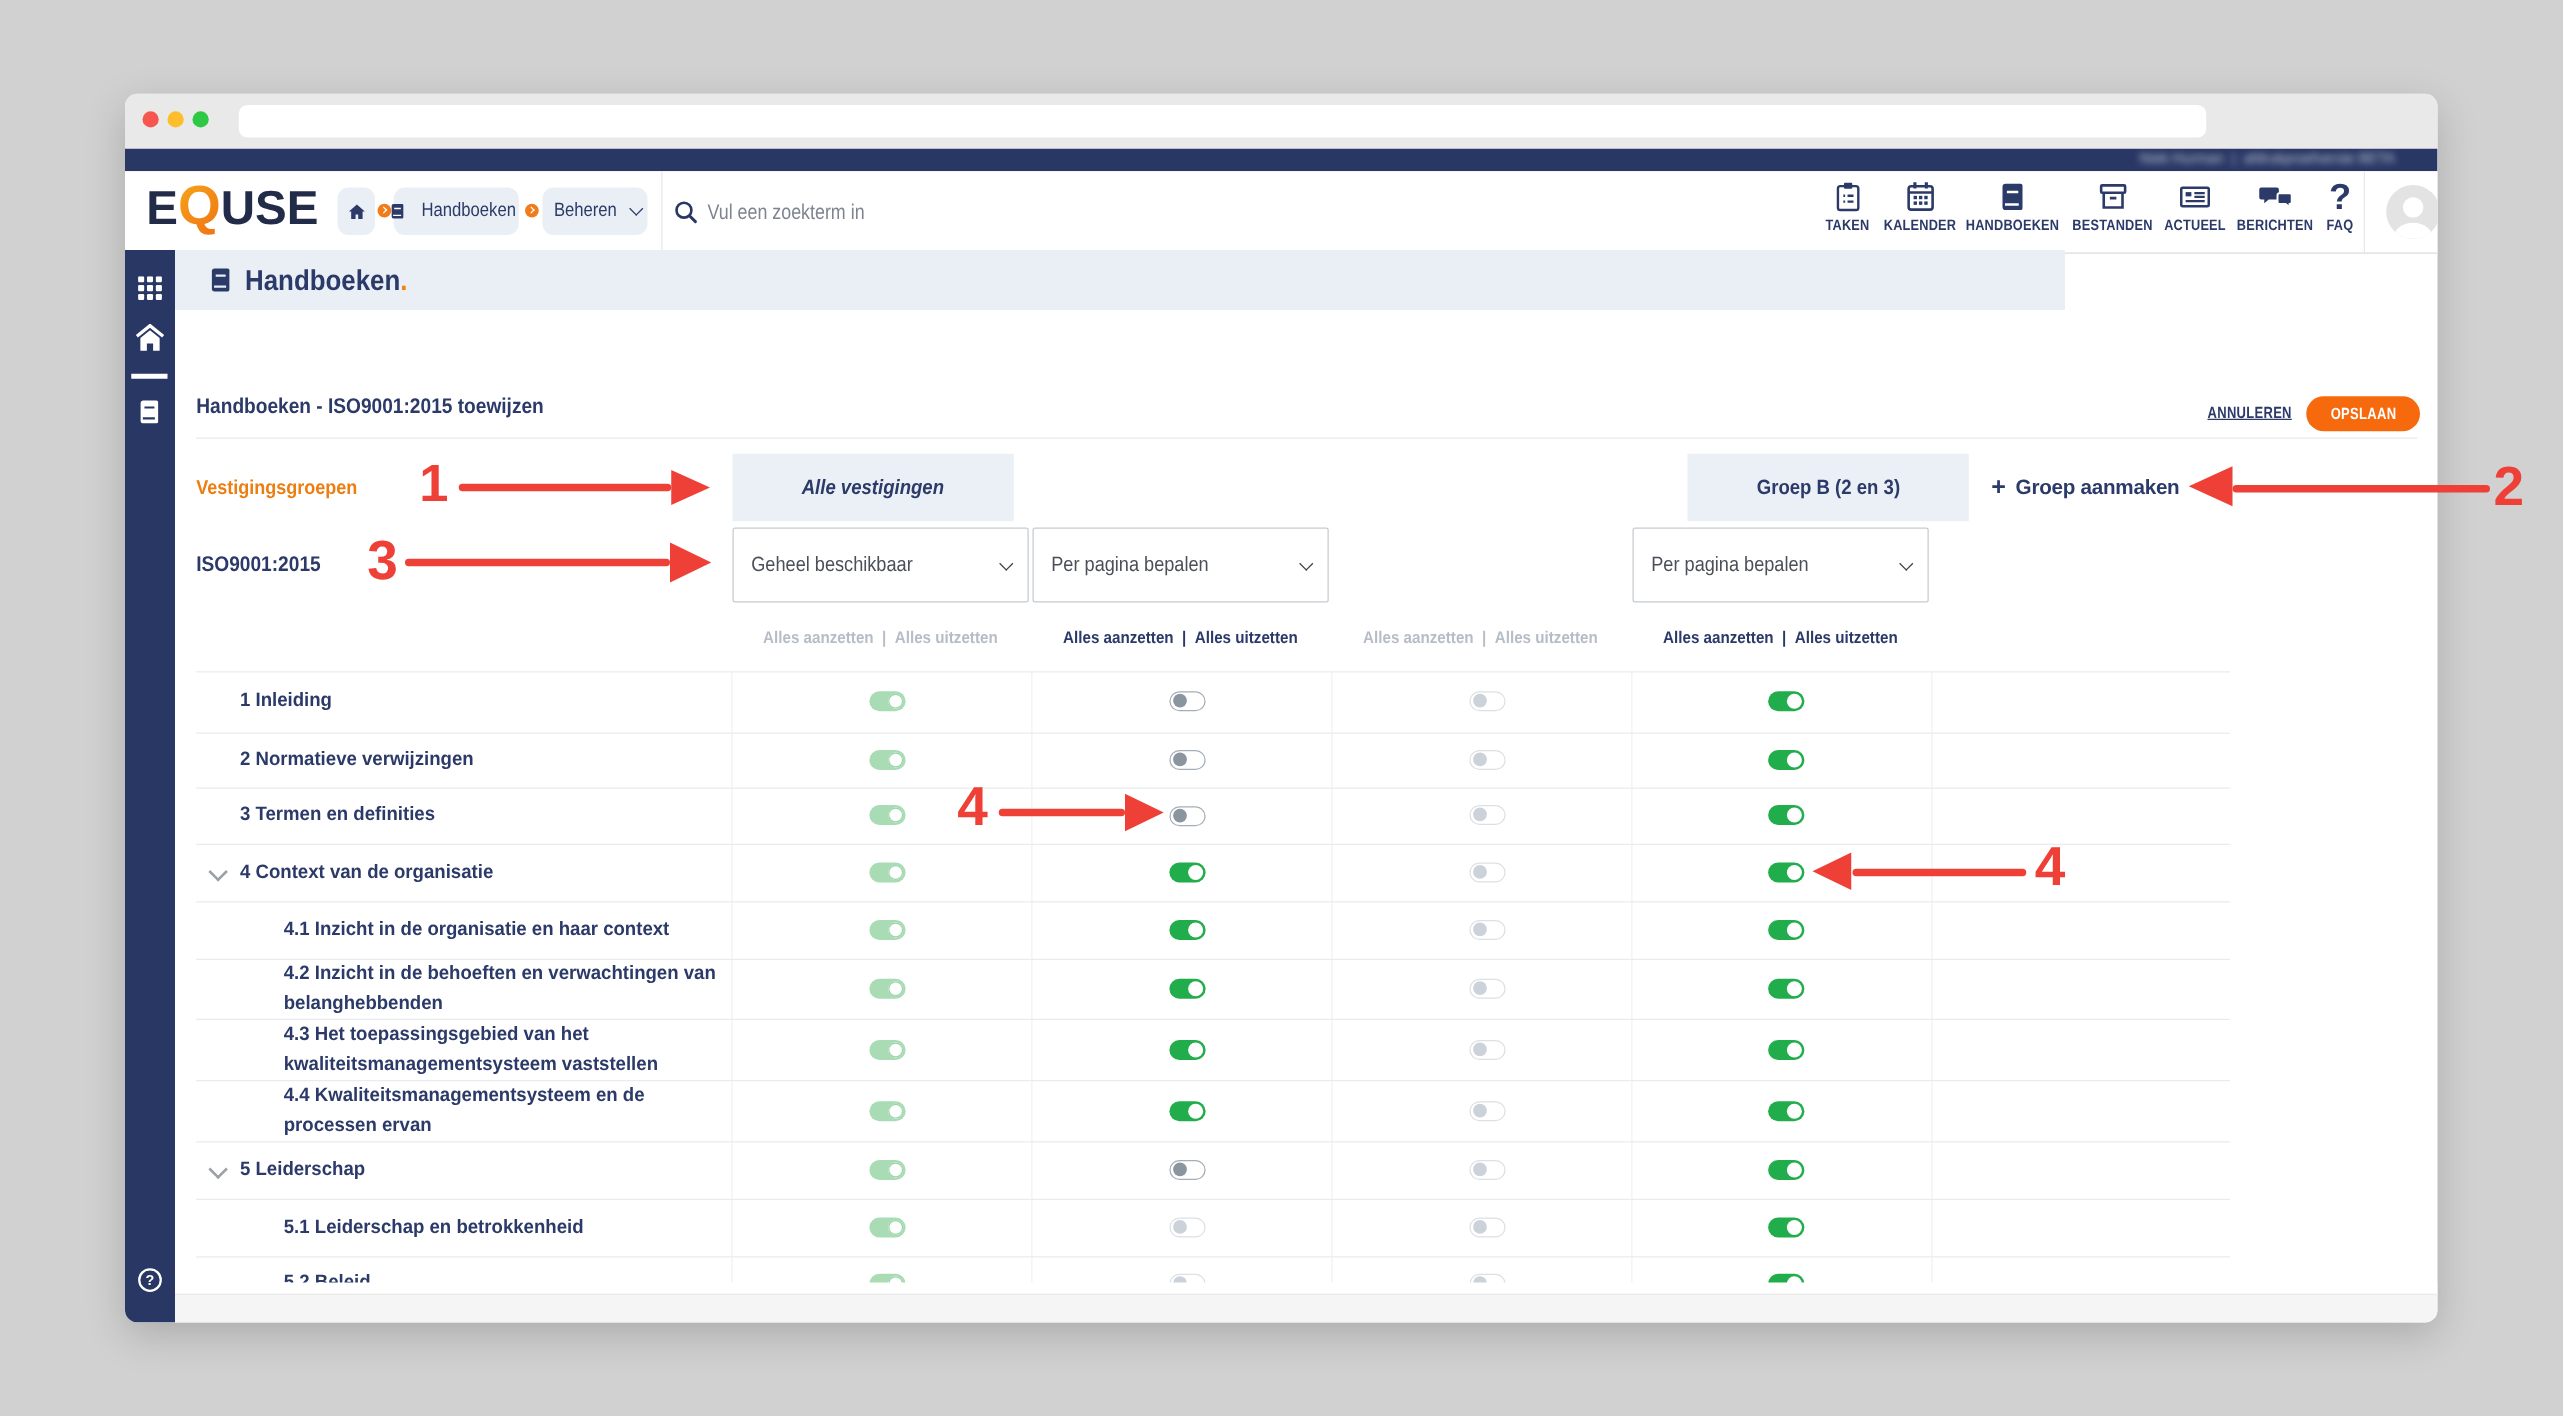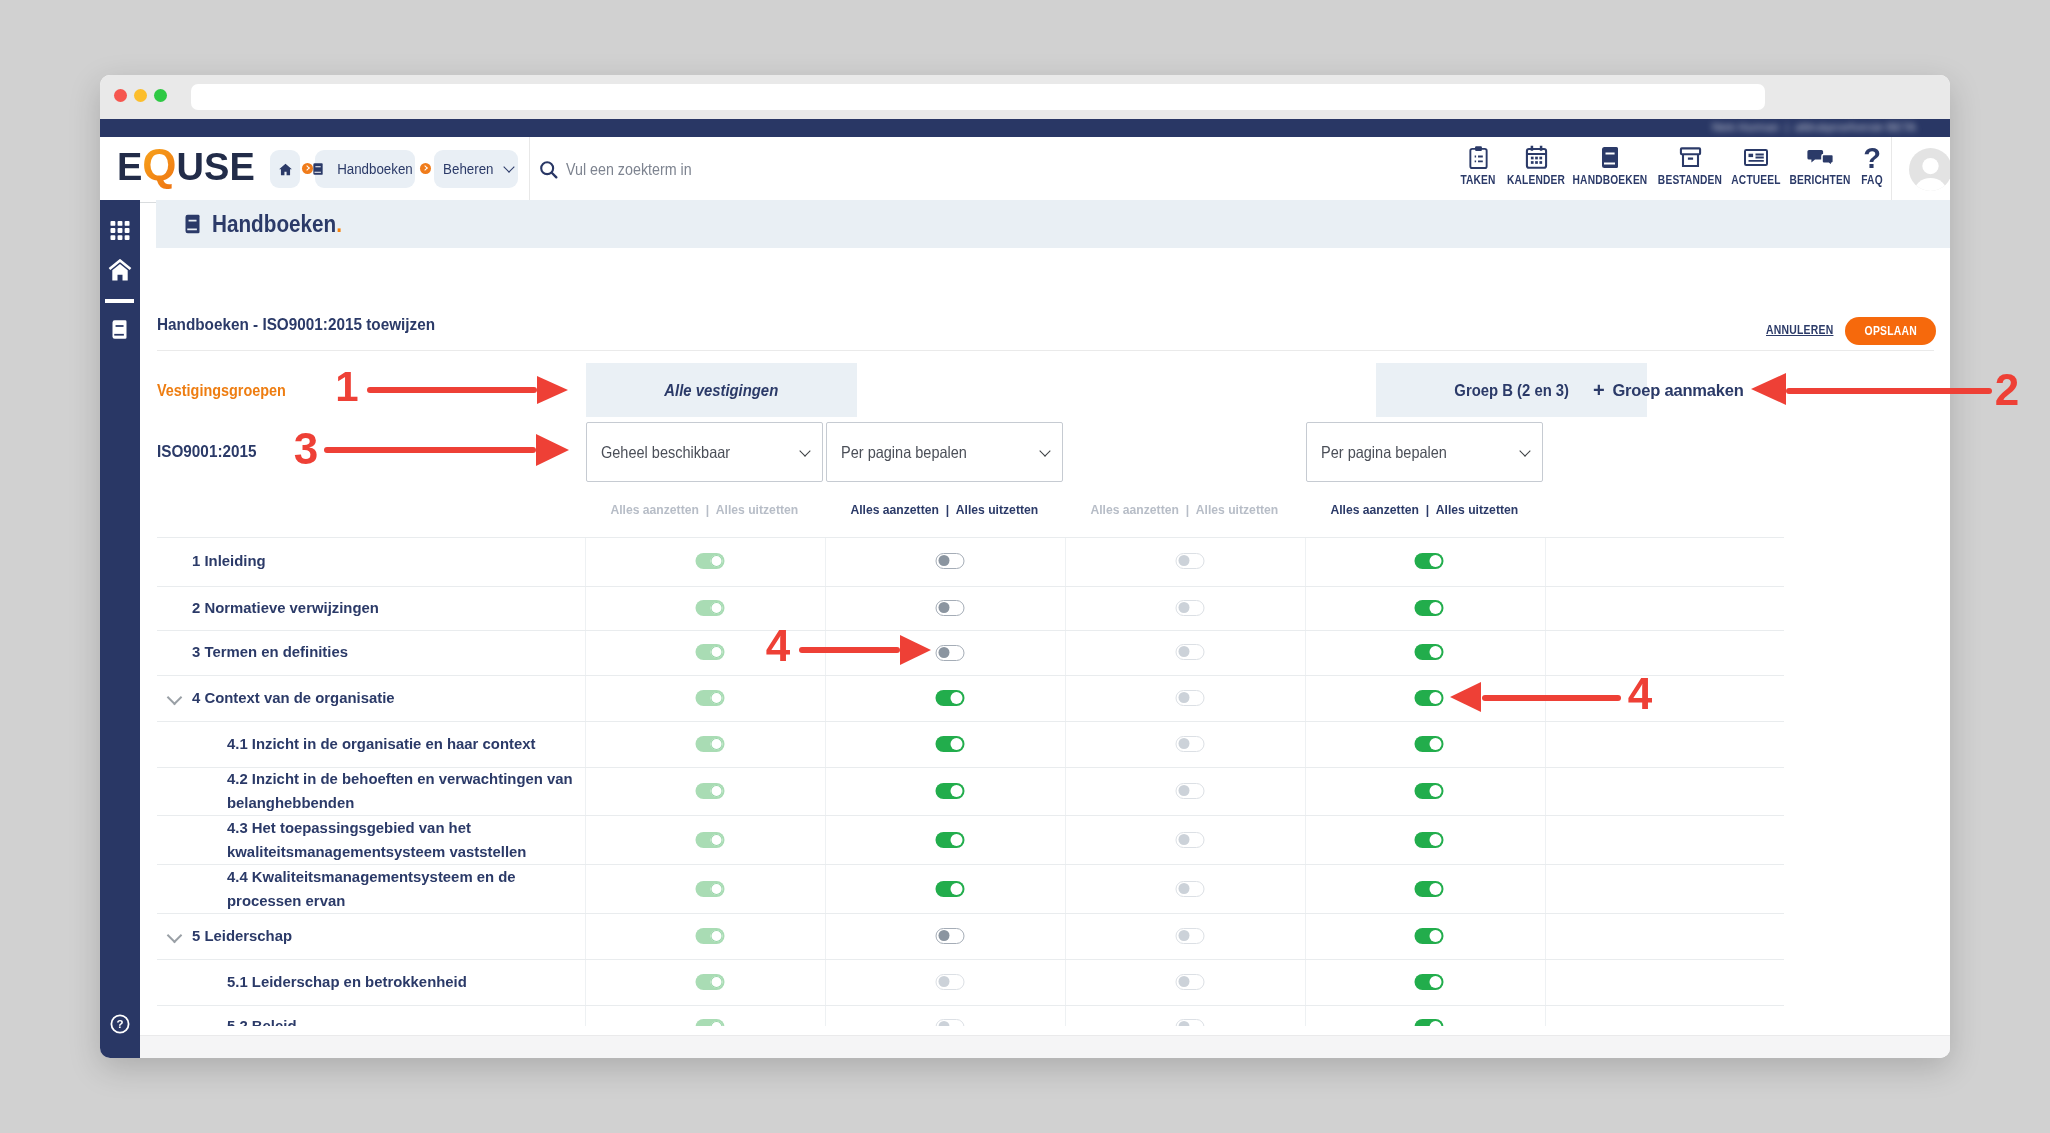--- a/index.html
+++ b/index.html
@@ -19,35 +19,35 @@
 .pill svg{flex-shrink:0}
 .ocirc{position:absolute;top:26px;width:11px;height:11px;border-radius:50%;background:#f07c1b}
 .ocirc:after{content:"";position:absolute;left:3px;top:3px;width:3px;height:3px;border-right:1.6px solid #fff;border-top:1.6px solid #fff;transform:rotate(45deg)}
 .hdivider{position:absolute;top:0;height:65px;border-left:1px solid #e8e8e8}
 .ph{position:absolute;left:466px;top:0;height:65px;line-height:65px;color:#7e8490;font-size:17px;transform:scaleX(.84);transform-origin:left center}
 .ni{position:absolute;top:8px;width:110px;text-align:center}
 .ni svg{display:block;margin:0 auto}
 .ni .lbl{display:block;margin-top:3px;font-size:12px;font-weight:bold;color:#2b3a68;letter-spacing:0.2px;transform:scaleX(.85)}
 .avatar{position:absolute;left:1809px;top:11px;width:43px;height:43px;border-radius:50%;overflow:hidden;background:#e3e3e3}
 .sidebar{position:absolute;left:0;top:125px;width:40px;height:858px;background:#293765}
-.banner{position:absolute;left:56px;top:125px;width:1810px;height:48px;background:#e9eff4}
+.banner{position:absolute;left:40px;top:125px;width:1512px;height:48px;background:#e9eff4}
 .banner h1{position:absolute;left:56px;top:0;margin:0;line-height:48px;font-size:23px;color:#2b3a68;transform:scaleX(.9);transform-origin:left center}
 .banner h1 em{font-style:normal;color:#f5820e}
 .tabs{position:absolute;left:40px;top:173px;width:1810px;height:55px;background:#fff;border-bottom:1px solid #dfe3e8;box-sizing:border-box}
 .tab1{position:absolute;left:19px;top:0;height:52px;line-height:52px;font-size:17px;font-weight:bold;color:#2b3a68;transform:scaleX(.9);transform-origin:left center}
 .tab2{position:absolute;left:125px;top:0;height:52px;line-height:52px;font-size:17px;font-weight:bold;color:#9aa2b8;transform:scaleX(.9);transform-origin:left center}
 .tabbar{position:absolute;left:0;bottom:0;width:93px;height:3px;background:#293765}
 .h2row{position:absolute;left:57px;top:240px;font-size:17px;font-weight:bold;color:#2b3a68;transform:scaleX(.9);transform-origin:left center}
 .annuleren{position:absolute;left:1666px;top:247px;font-size:13px;font-weight:bold;color:#2b3a68;text-decoration:underline;letter-spacing:.3px;transform:scaleX(.8);transform-origin:left center}
 .opslaan{position:absolute;left:1745px;top:242px;width:91px;height:28px;border-radius:14px;background:#f6690c;color:#fff;font-size:13px;font-weight:bold;letter-spacing:.3px;text-align:center;line-height:28px}
 .opslaan span{display:inline-block;transform:scaleX(.8)}
 .hr1{position:absolute;left:57px;top:275px;width:1777px;border-top:1px solid #eaeaea}
 .vestig{position:absolute;left:57px;top:307px;font-size:16px;font-weight:bold;color:#ee7d11;transform:scaleX(.9);transform-origin:left center}
 .iso{position:absolute;left:57px;top:367px;font-size:17px;font-weight:bold;color:#2b3a68;transform:scaleX(.9);transform-origin:left center}
-.chbox{position:absolute;top:288px;width:271px;height:54px;background:#eaf0f5;display:flex;align-items:center;justify-content:center;font-size:16.5px;font-weight:bold;color:#2b3a68}
+.chbox{position:absolute;top:288px;width:225px;height:54px;background:#eaf0f5;display:flex;align-items:center;justify-content:center;font-size:16.5px;font-weight:bold;color:#2b3a68}
 .chbox b{font-weight:bold;display:inline-block;transform:scaleX(.9)}
 .sel{position:absolute;top:347px;width:237px;height:60px;background:#fff;border:1px solid #c6cbd2;box-sizing:border-box;border-radius:2px}
 .sel span{position:absolute;left:14px;top:0;line-height:58px;font-size:16.5px;color:#4b4f58;transform:scaleX(.88);transform-origin:left center}
 .sel:after{content:"";position:absolute;right:13px;top:24px;width:7px;height:7px;border-right:1.8px solid #3c4043;border-bottom:1.8px solid #3c4043;transform:rotate(45deg)}
 .links{position:absolute;top:427px;width:237px;text-align:center;font-size:13.5px}
 .links span{display:inline-block;transform:scaleX(.9)}
 .links.dis{color:#b7bdc7;font-weight:bold}
 .links.act{color:#2b3a68;font-weight:bold}
 .vline{position:absolute;top:462px;height:494px;border-left:1px solid #eef1f3}
 .row{position:absolute;left:57px;width:1627px;border-top:1px solid #e9ecee}
@@ -216,21 +216,21 @@
 </div>
 <div class="h2row">Handboeken - ISO9001:2015 toewijzen</div>
 <div class="annuleren">ANNULEREN</div>
 <div class="opslaan"><span>OPSLAAN</span></div>
 <div class="hr1"></div>
 <div class="vestig">Vestigingsgroepen</div>
 <div class="iso">ISO9001:2015</div>
 <div class="chbox" style="left:486px;font-style:italic">
       <b>Alle vestigingen</b>
     </div>
-<div class="chbox" style="left:1276px">
+<div class="chbox" style="left:1250px">
       <b>Groep B (2 en 3)</b>
     </div>
 <div class="sel" style="left:486px">
       <span>Geheel beschikbaar</span>
     </div>
 <div class="sel" style="left:726px">
       <span>Per pagina bepalen</span>
     </div>
 <div class="sel" style="left:1206px">
       <span>Per pagina bepalen</span>

